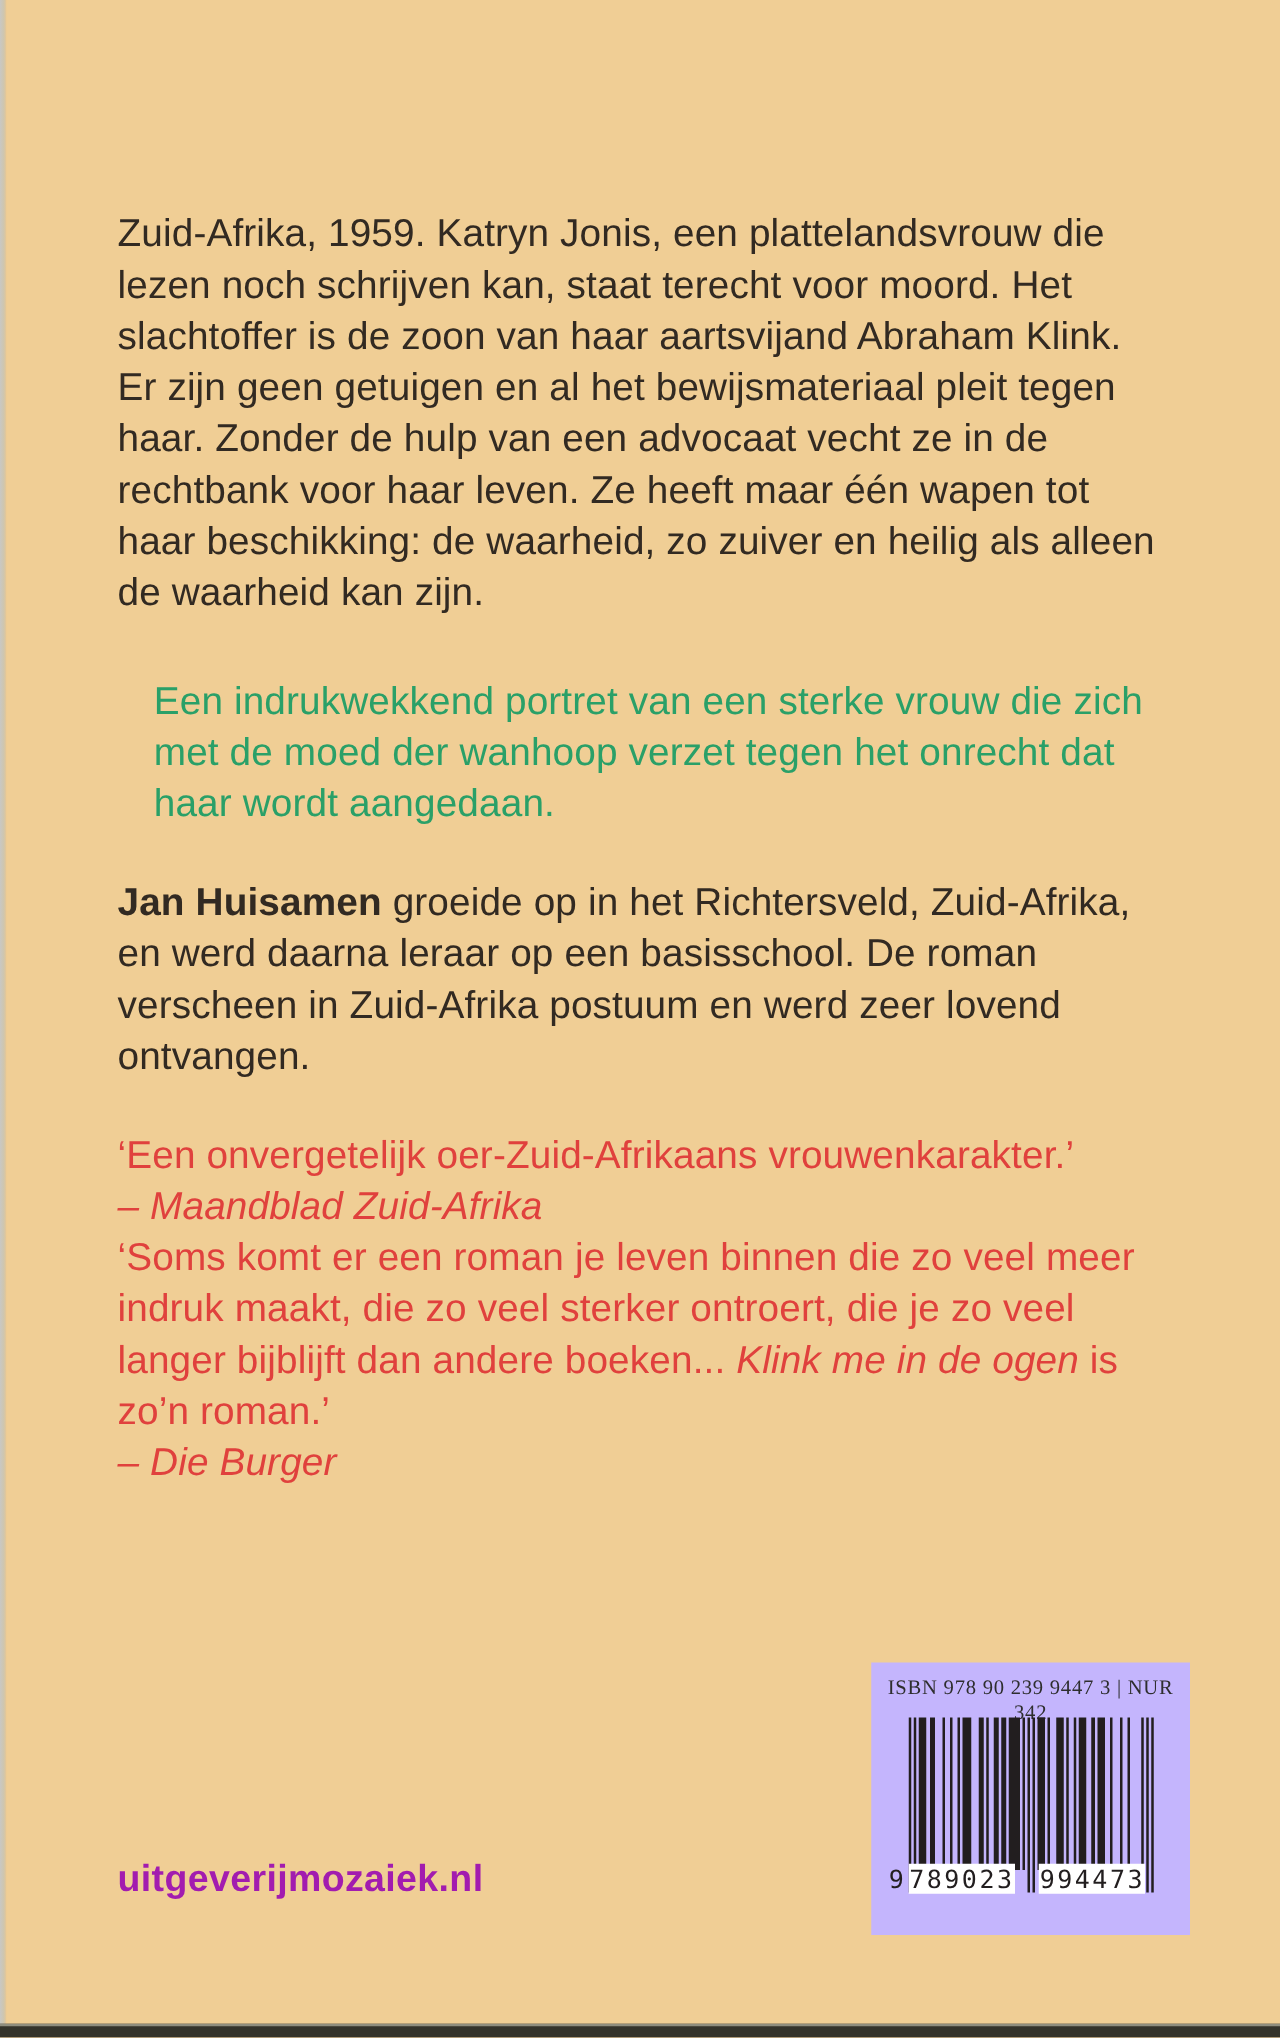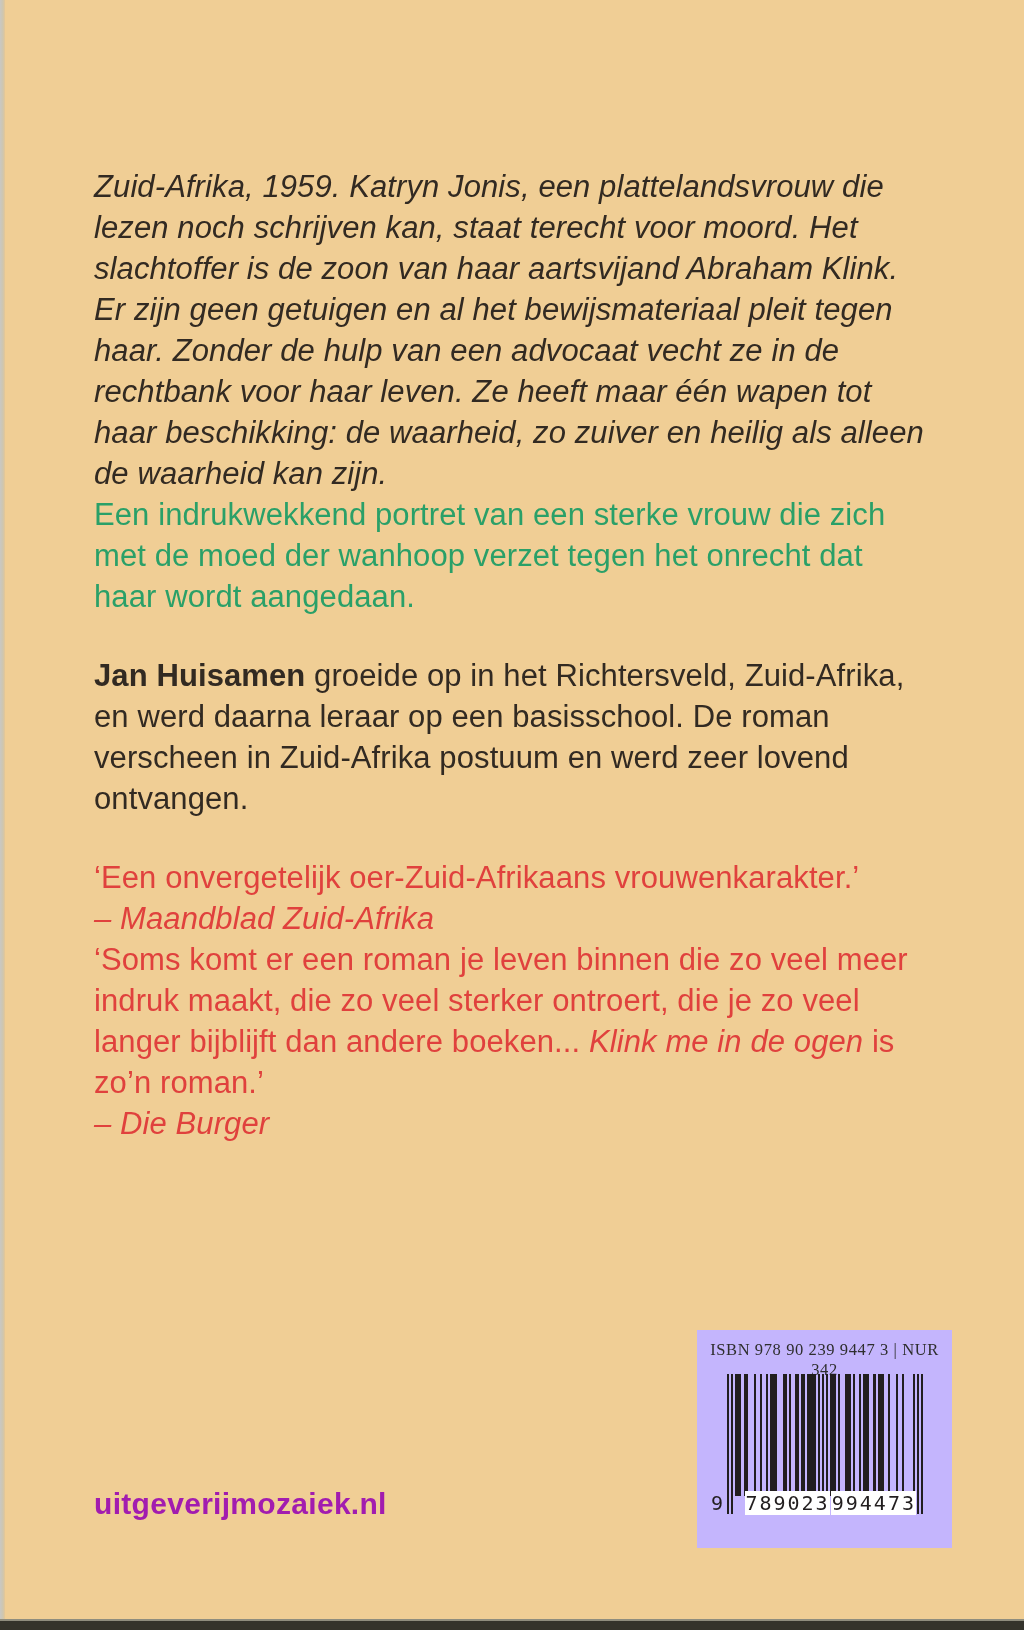--- a/index.html
+++ b/index.html
@@ -28,22 +28,22 @@
     position:absolute;
     left:94px;
     top:166px;
     width:834px;
     font-size:31px;
     line-height:41px;
     color:var(--ink,#322a22);
     letter-spacing:0.1px;
   }
   .text-col p{margin:0;}
-  p.synopsis{font-style:italic;}
-  p.highlight{color:var(--green,#2aa068);margin-bottom:38px;}
+  p.synopsis{margin-bottom:46px;}
+  p.highlight{color:var(--green,#2aa068);margin-bottom:38px;margin-left:29px;}
   p.bio{margin-bottom:38px;}
   .review{color:var(--red,#e0413d);}
   .review-1{margin-bottom:40px;}
   .italic{font-style:italic;}
   strong{font-weight:bold;}
   
   .barcode-box{
     position:absolute;
     left:697px;
     top:1330px;
@@ -75,21 +75,21 @@
     height:24px;
     line-height:24px;
     font-family:"DejaVu Sans Mono", monospace;
     font-size:20px;
     letter-spacing:2px;
     color:#221e1f;
     background:#ffffff;
     text-align:center;
   }
   .bc-first{left:-26px;width:22px;background:transparent;text-align:right;letter-spacing:0;}
-  .bc-g1{left:18px;width:85px;}
+  .bc-g1{left:0;width:85px;}
   .bc-g2{left:104px;width:85px;text-align:right;}
   .publisher{
     position:absolute;
     left:94px;
     top:1487px;
     font-size:30px;
     font-weight:700;
     letter-spacing:0.3px;
     color:#a21caf;
   }

